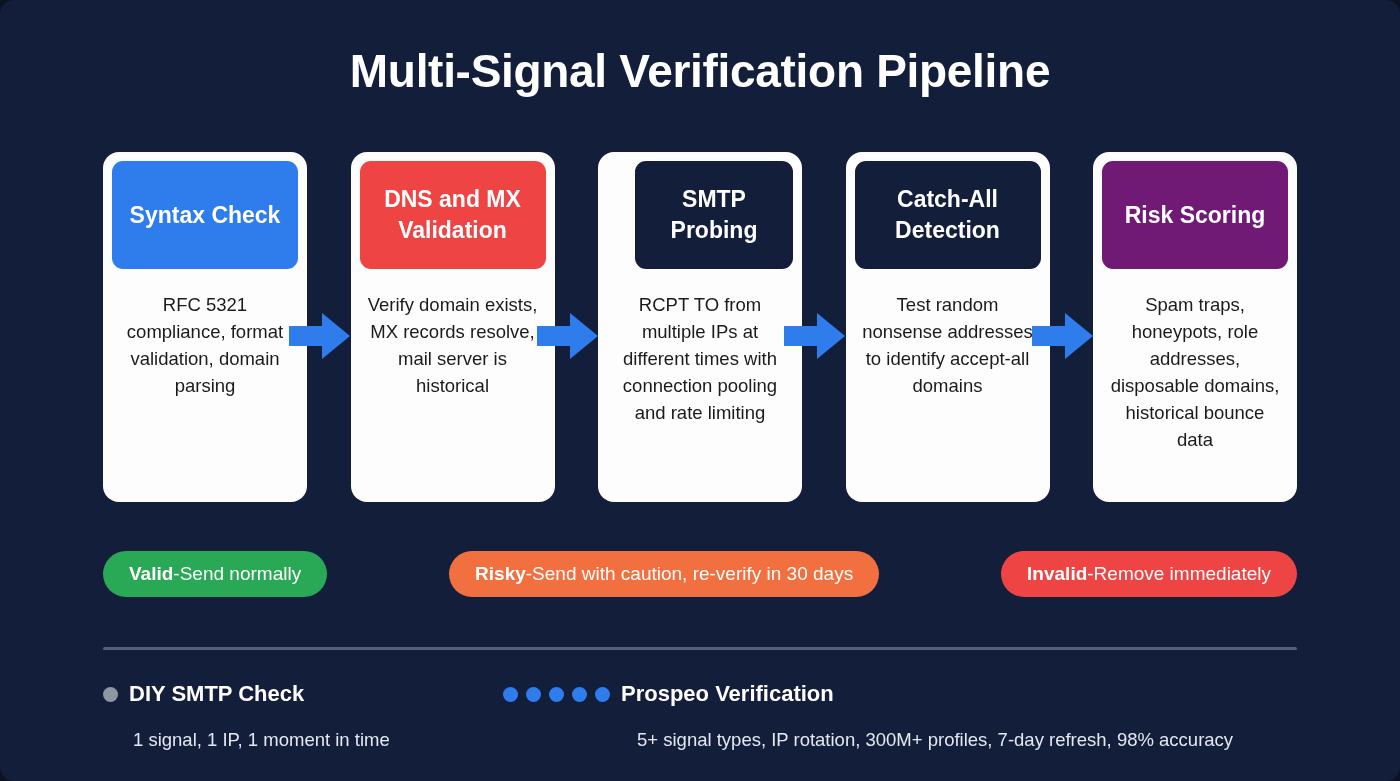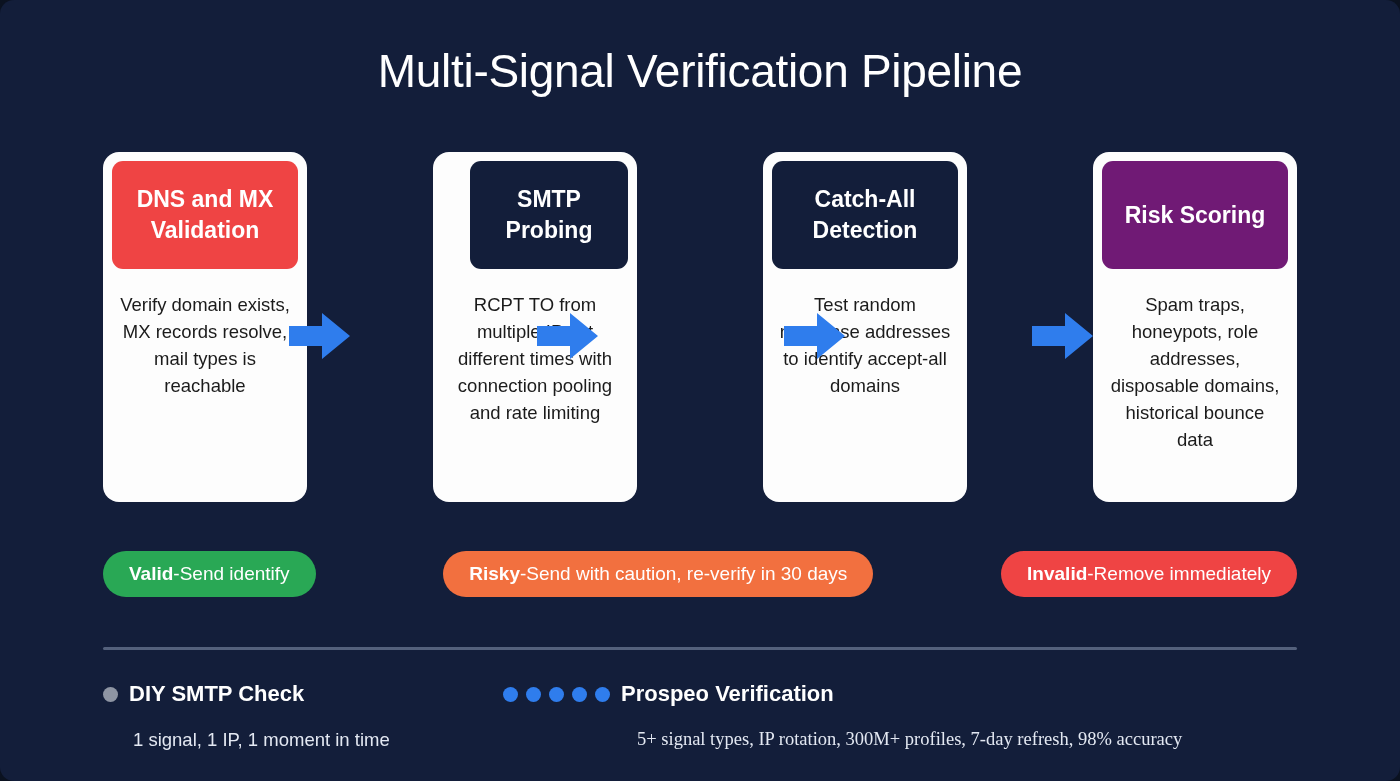--- a/index.html
+++ b/index.html
@@ -26,21 +26,21 @@
 
   
   #page-title {
     position: absolute;
     top: 46px;
     left: 0;
     width: 1400px;
     text-align: center;
     color: #ffffff;
     font-size: 46px;
-    font-weight: normal;
+    font-weight: bold;
     letter-spacing: -0.3px;
     line-height: 1.1;
   }
 
   
   #pipeline {
     position: absolute;
     top: 152px;
     left: 103px;
     width: 1194px;
@@ -170,35 +170,39 @@
     font-weight: bold;
     white-space: nowrap;
   }
   .compare-sub {
     margin-top: 21px;
     margin-left: 30px;
     color: #e3e8f2;
     font-size: 18.5px;
     white-space: nowrap;
   }
-  .compare-col.right .compare-sub { margin-left: 134px; font-family: Liberation Serif, serif; }
+  .compare-col.right .compare-sub { margin-left: 134px; }
 </style>
 </head>
 <body>
 
 <div id="infographic" style="background: rgb(19, 30, 58);">
 
   <div id="page-title">Multi-Signal Verification Pipeline</div>
 
   <div id="pipeline">
 
+    <div class="stage-card">
+      <div class="stage-header accent" style="background: rgb(47, 125, 237);">Syntax Check</div>
+      <div class="stage-desc">RFC 5321 compliance, format validation, domain parsing</div>
+    </div>
 
     <div class="stage-card">
       <div class="stage-header dark" style="background: #ef4444;">DNS and MX Validation</div>
-      <div class="stage-desc">Verify domain exists, MX records resolve, mail types is reachable</div>
+      <div class="stage-desc">Verify domain exists, MX records resolve, mail server is historical</div>
     </div>
 
     <div class="stage-card">
       <div class="stage-header dark" style="background: rgb(19, 30, 58); margin-left: 28px;">SMTP Probing</div>
       <div class="stage-desc">RCPT TO from multiple IPs at different times with connection pooling and rate limiting</div>
     </div>
 
     <div class="stage-card">
       <div class="stage-header dark" style="background: rgb(19, 30, 58);">Catch-All Detection</div>
       <div class="stage-desc">Test random nonsense addresses to identify accept-all domains</div>
@@ -230,21 +234,21 @@
     <svg viewBox="0 0 62 52" xmlns="http://www.w3.org/2000/svg">
       <path d="M0 16 L33 16 L33 3 L61 26 L33 49 L33 36 L0 36 Z" fill="#2f7ded"></path>
     </svg>
   </div>
 
   <div id="status-row">
 
     <div class="status-badge" id="badge-valid" style="background: rgb(41, 168, 85);">
       <span class="sb-label">Valid</span>
       <span class="sb-text"> - </span>
-      <span class="sb-text">Send identify</span>
+      <span class="sb-text">Send normally</span>
     </div>
 
     <div class="status-badge" id="badge-risky" style="background: rgb(242, 112, 63);">
       <span class="sb-label">Risky</span>
       <span class="sb-text"> - </span>
       <span class="sb-text">Send with caution, re-verify in 30 days</span>
     </div>
 
     <div class="status-badge" id="badge-invalid" style="background: rgb(239, 68, 68);">
       <span class="sb-label">Invalid</span>

